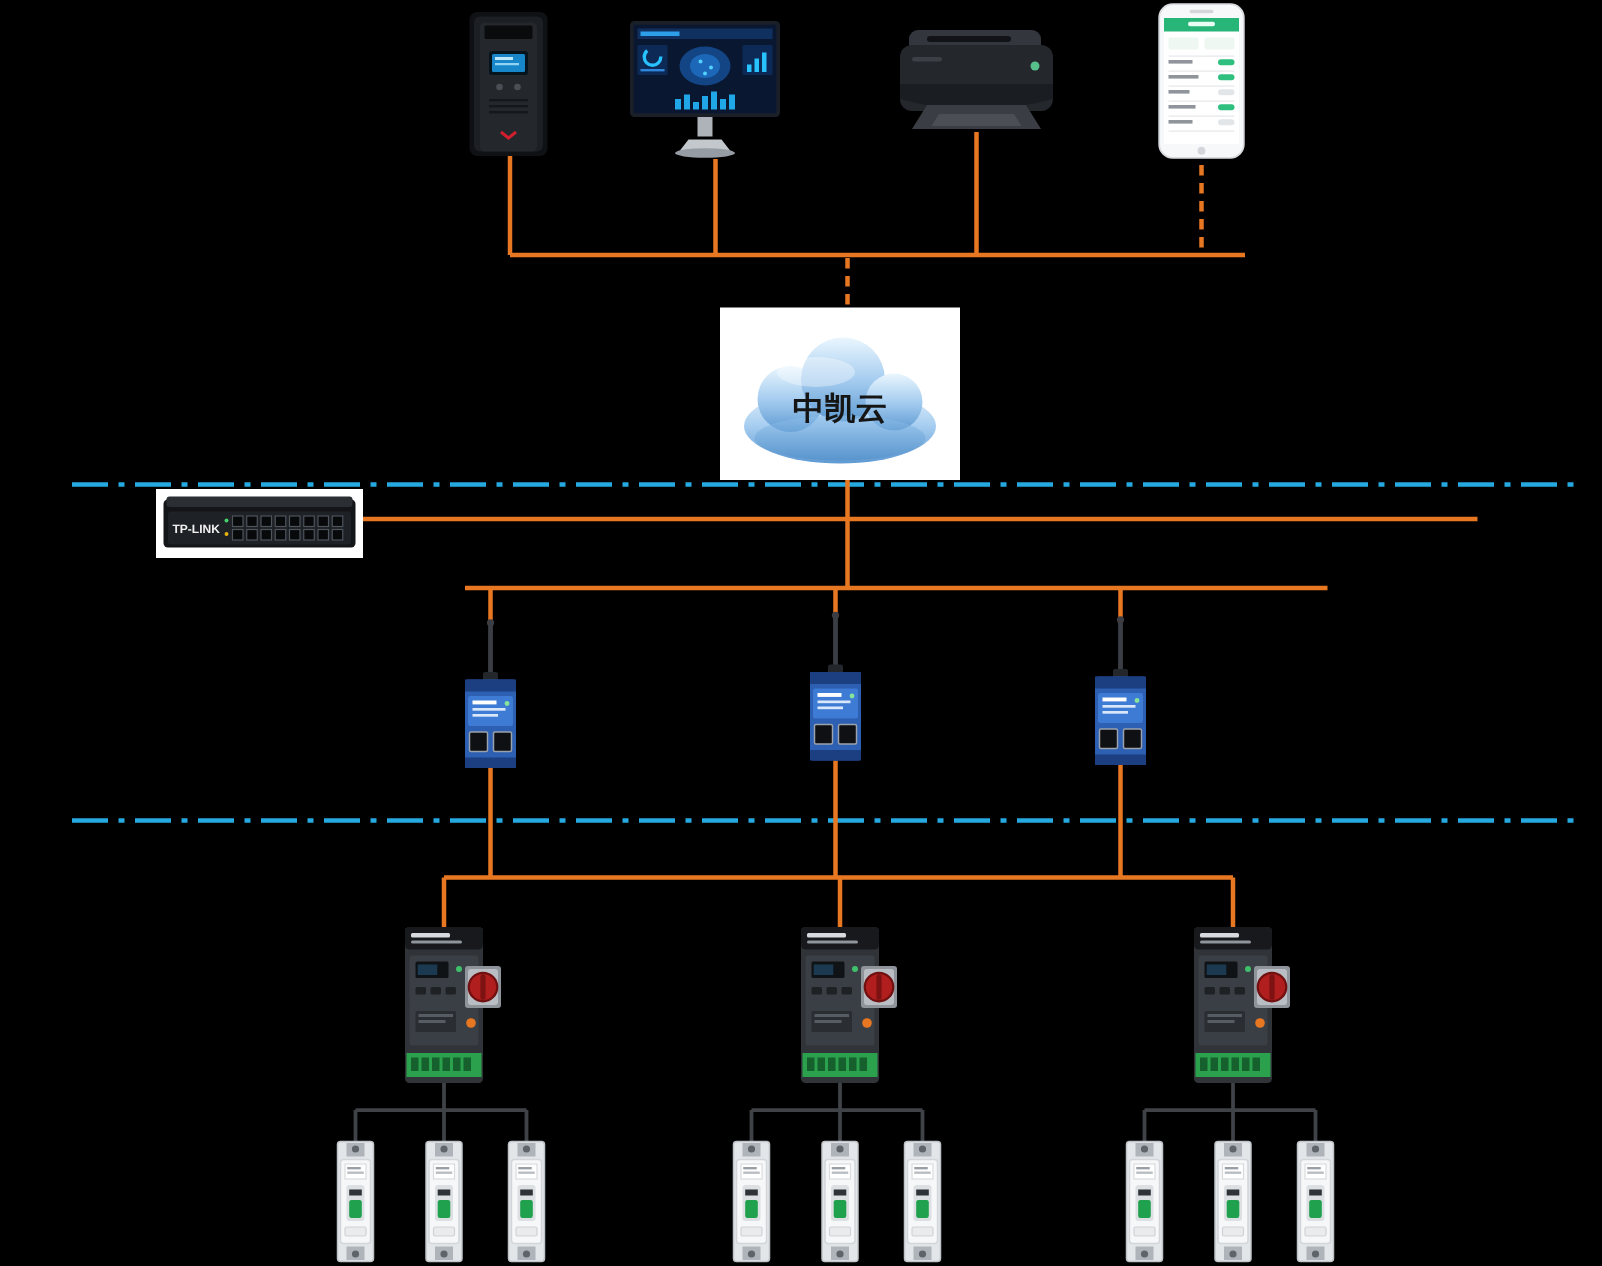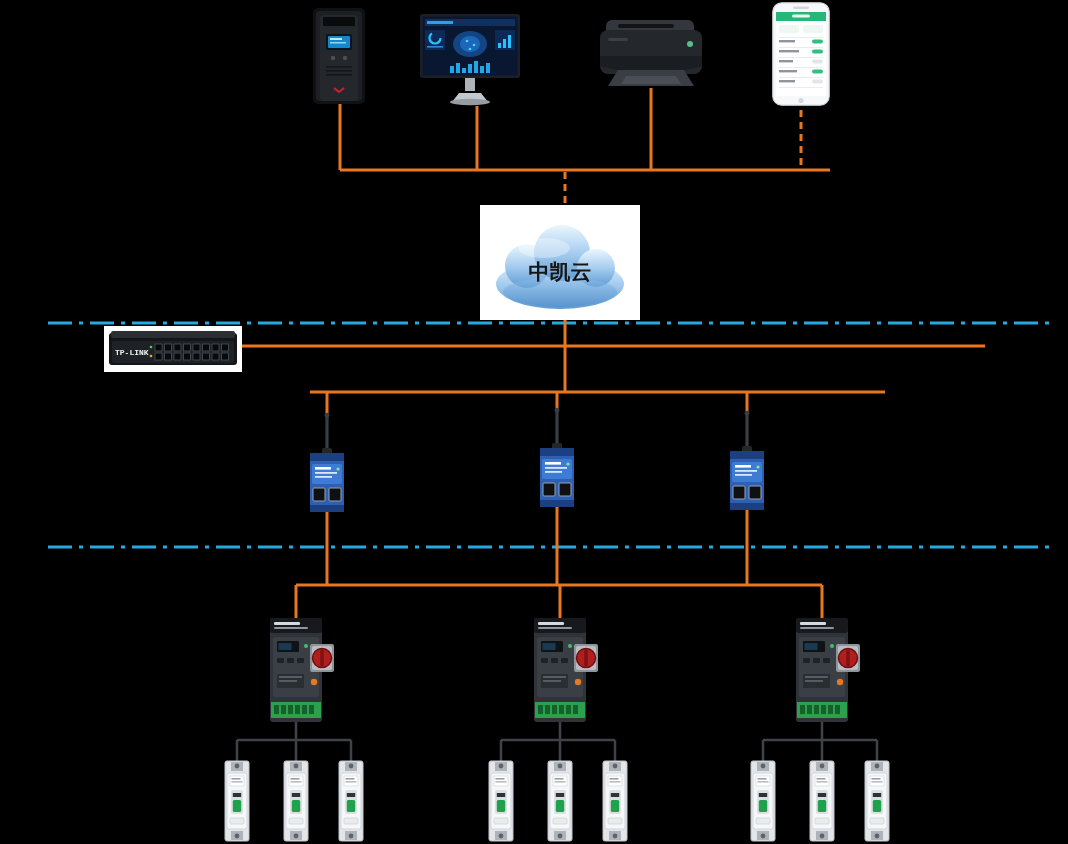--- a/index.html
+++ b/index.html
@@ -4,21 +4,21 @@
 <style>
   :root{
     --bg:#000000;
     --bus:#E87722;
     --divider:#25A9E0;
     --branch:#3F4246;
   }
   html,body{margin:0;padding:0;background:var(--bg);}
   .stage{
     position:relative;width:1068px;height:844px;background:var(--bg);
-    overflow:hidden;font-family:Liberation Mono, monospace;
+    overflow:hidden;font-family:Liberation Sans, sans-serif;
   }
   svg.canvas{display:block;}
   .bus{stroke:var(--bus);stroke-width:3;fill:none;}
   .bus.dashed{stroke-dasharray:7 5;}
   .divider{stroke:var(--divider);stroke-width:3;fill:none;stroke-dasharray:24 7 4 7;}
   .branch{stroke:var(--branch);stroke-width:2.5;fill:none;}
 </style>
 </head>
 <body>
 

